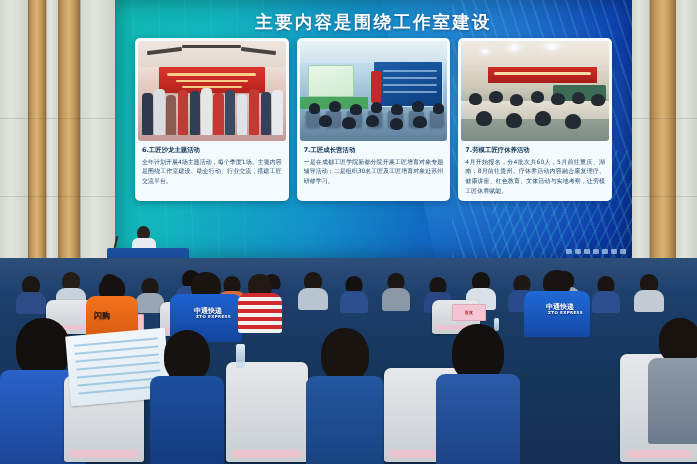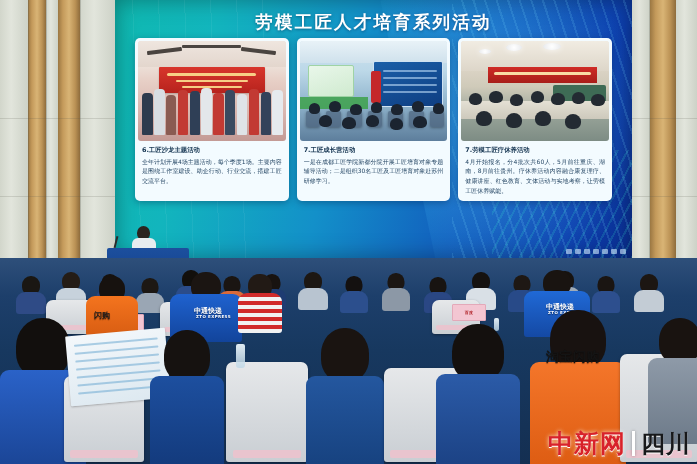--- a/index.html
+++ b/index.html
@@ -156,21 +156,21 @@
   <div class="spk" style="top:265px;width:46px;height:18px;"></div>
   <div class="spk" style="top:285px;width:46px;height:18px;"></div>
   <div class="spk" style="top:305px;width:46px;height:18px;"></div>
 
   <div id="screen">
     <div class="scr-left"></div>
     <div class="scr-glow"></div>
     <div class="scr-lines"></div>
     <div class="scr-lines2"></div>
 
-    <div id="slide-title">劳模工匠人才培育系列活动</div>
+    <div id="slide-title">主要内容是围绕工作室建设</div>
 
     <div class="cards">
 
       <div class="card">
         <div class="photo p1">
           <div class="ceil"></div>
           <div class="bar" style="left:6%;top:8px;width:24%;height:4px;transform:rotate(-7deg);"></div>
           <div class="bar" style="right:6%;top:8px;width:24%;height:4px;transform:rotate(7deg);"></div>
           <div class="bar" style="left:30%;top:4px;width:40%;height:3px;"></div>
           <div class="banner">
@@ -434,35 +434,25 @@
 
     <div class="chair" style="left:384px;top:110px;width:80px;height:94px;">
         <div class="pad" style="height:8px;"></div>
       </div>
 
     <div class="person" style="left:436px;top:66px;width:84px;height:140px;">
       <div class="p-head" style="top:0;width:52px;height:58px;background:#14100e;"></div>
       <div class="p-body" style="top:50px;width:84px;height:96px;background:linear-gradient(180deg,#2b5ba8,#1b4183);"></div>
     </div>
 
-    <div class="person" style="left:530px;top:52px;width:96px;height:154px;">
-      <div class="p-head" style="top:0;width:56px;height:60px;background:#181210;"></div>
-      <div class="p-body" style="top:52px;width:96px;height:106px;background:linear-gradient(180deg,#f4762a,#dd5c12);"></div>
-      <div class="logo-tag" style="left:16px;top:38px;font-size:13px;color:#141414;letter-spacing:.5px;">淘宝闪购</div>
-    </div>
 
     <div class="chair" style="left:620px;top:96px;width:78px;height:108px;">
         <div class="pad" style="height:8px;"></div>
       </div>
     <div class="person" style="left:648px;top:60px;width:64px;height:120px;">
       <div class="p-head" style="top:0;width:42px;height:46px;background:#191310;"></div>
       <div class="p-body" style="top:40px;width:64px;height:86px;background:linear-gradient(180deg,#8e9aa8,#6d7a89);"></div>
     </div>
   </div>
 
   <div id="wm">
-    <div class="row">
-      <div class="cn">中新网</div>
-      <div class="bar"></div>
-      <div class="sc">四川</div>
-    </div>
   </div>
 </div>
 
 </body></html>

